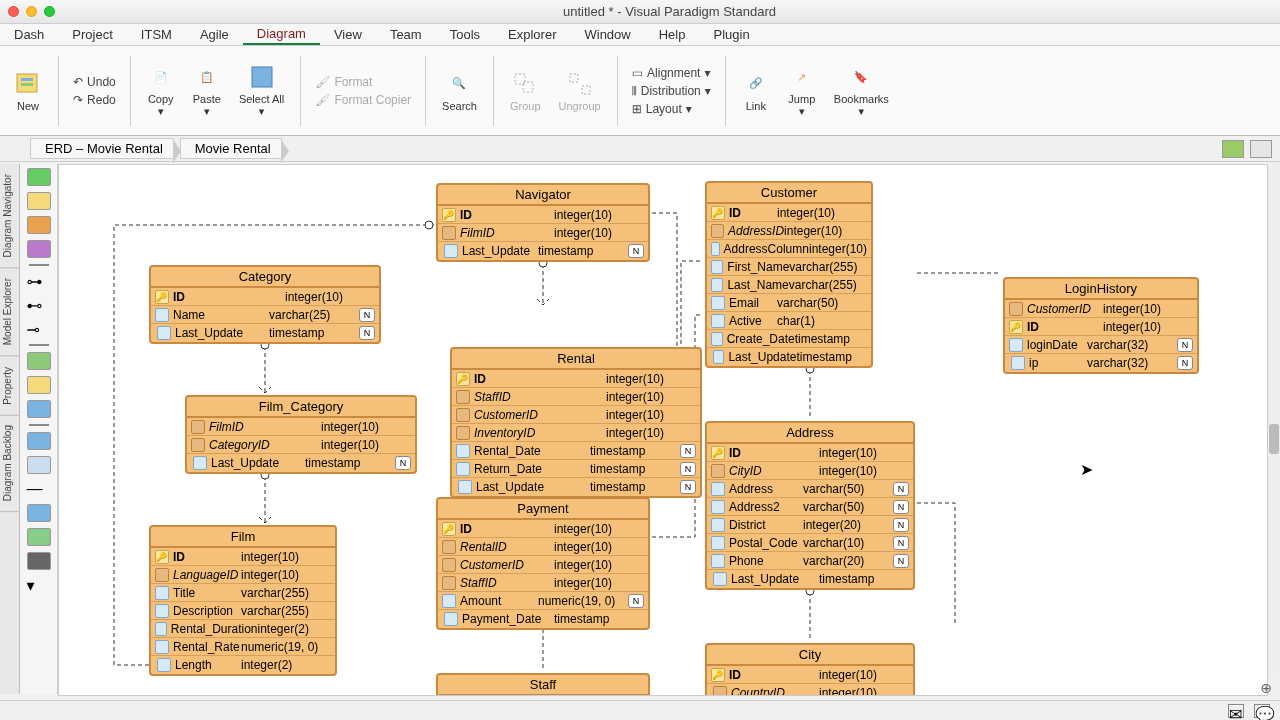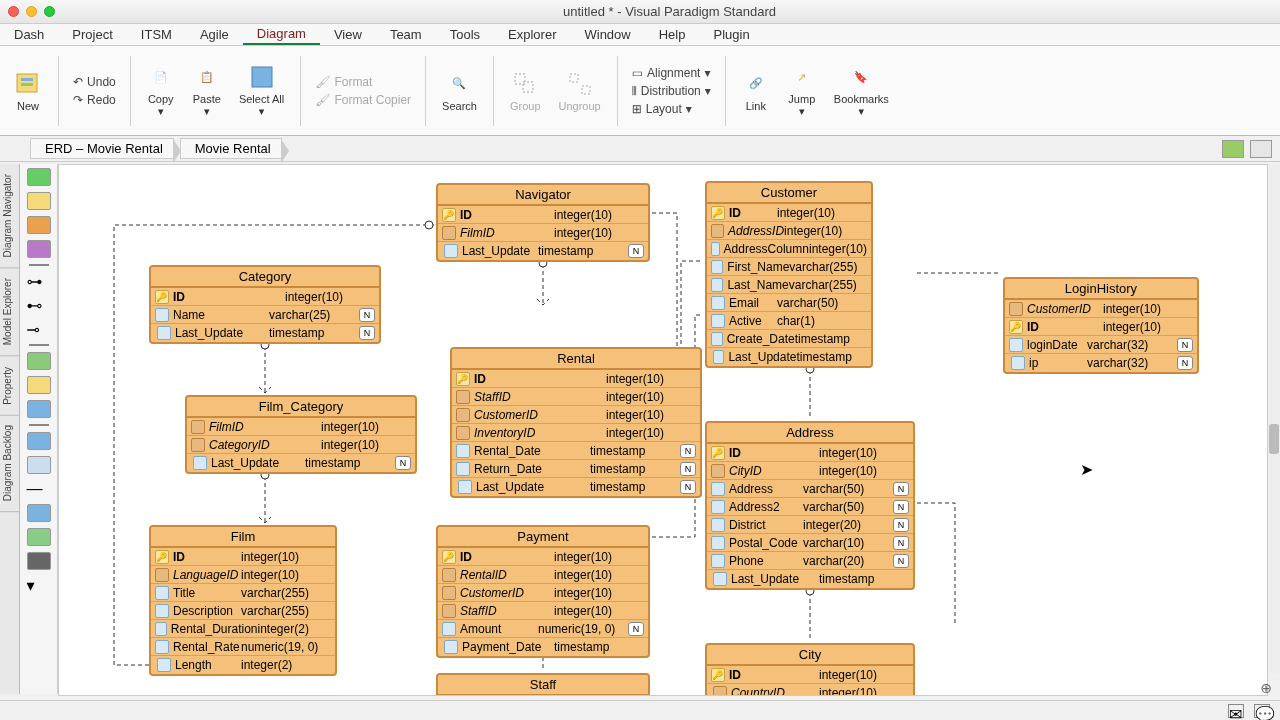--- a/index.html
+++ b/index.html
@@ -415,21 +415,21 @@
         <div class="row-type">timestamp</div>
         <div class="row-null">N</div>
       </div>
       <div class="entity-row">
         <div class="row-icon icon-col"></div>
         <div class="row-name">Last_Update</div>
         <div class="row-type">timestamp</div>
         <div class="row-null">N</div>
       </div>
     </div>
-    <div class="entity" style="left: 377px; top: 332px; width: 214px; margin-top: 28px;">
+    <div class="entity" style="left: 377px; top: 332px; width: 214px;">
       <div class="entity-header">Payment</div>
       <div class="entity-row">
         <div class="row-icon icon-pk">🔑</div>
         <div class="row-name" style="font-weight: 700;">ID</div>
         <div class="row-type">integer(10)</div>
       </div>
       <div class="entity-row">
         <div class="row-icon icon-fk"></div>
         <div class="row-name italic">RentalID</div>
         <div class="row-type">integer(10)</div>

